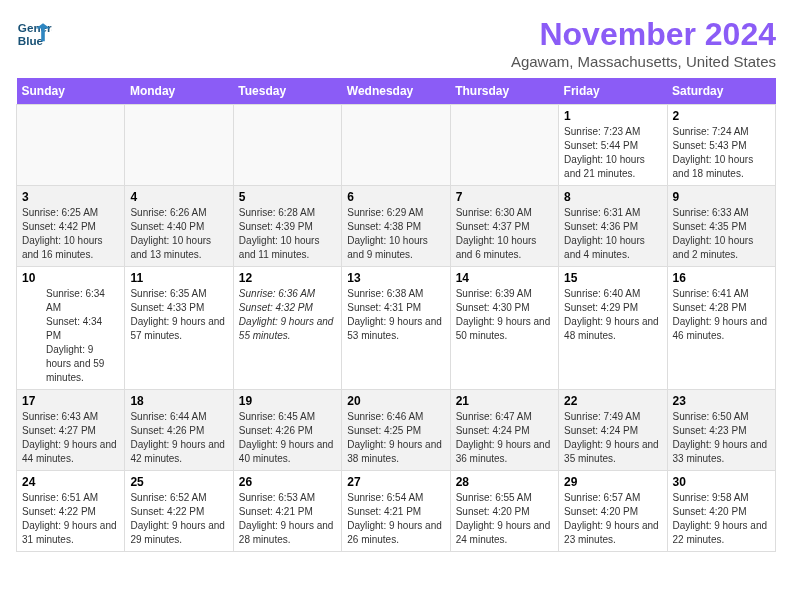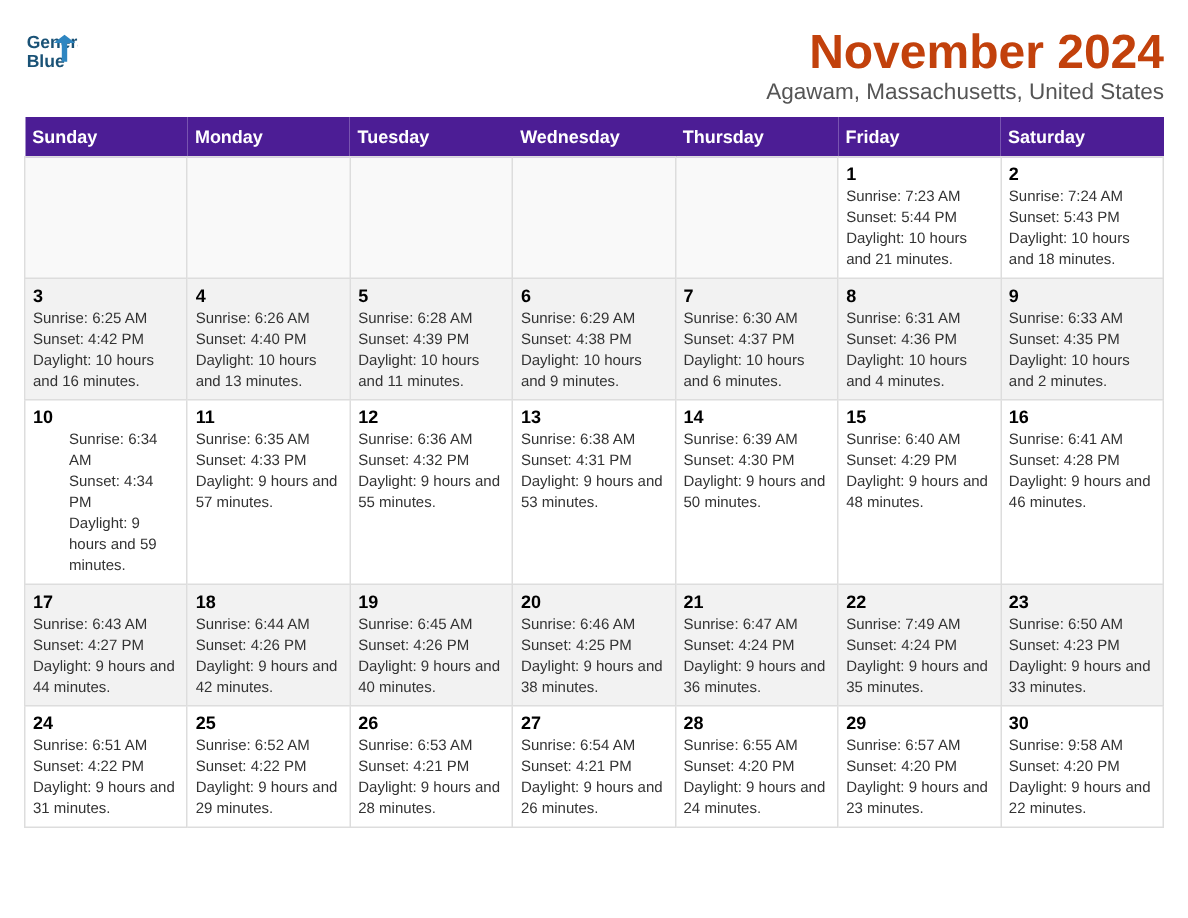--- a/index.html
+++ b/index.html
@@ -24,33 +24,33 @@
     .logo-icon {
       width: 36px;
       height: 36px;
     }
     .title-section {
       text-align: right;
     }
     .calendar-title {
       font-size: 32px;
       font-weight: bold;
-      color: #c2410c;
+      color: #8b5cf6;
     }
     .calendar-subtitle {
       font-size: 15px;
       color: #555;
     }
     table {
       width: 100%;
       border-collapse: collapse;
       font-size: 11px;
     }
     th {
-      background-color: #4c1d95;
+      background-color: #8b5cf6;
       color: #fff;
       text-align: left;
       padding: 6px 5px;
       font-size: 12px;
       font-weight: bold;
     }
     td {
       border: 1px solid #ddd;
       vertical-align: top;
       padding: 4px 5px;
@@ -177,21 +177,21 @@
 Daylight: 9 hours and 59 minutes.</div>
         </td>
         <td class="">
           <span class="day-num">11</span>
           <div class="day-info" style="white-space: pre-line;">Sunrise: 6:35 AM
 Sunset: 4:33 PM
 Daylight: 9 hours and 57 minutes.</div>
         </td>
         <td class="">
           <span class="day-num">12</span>
-          <div class="day-info" style="white-space: pre-line;">Sunrise: 6:36 AM
+          <div class="day-info" style="white-space: pre-line; font-style: italic;">Sunrise: 6:36 AM
 Sunset: 4:32 PM
 Daylight: 9 hours and 55 minutes.</div>
         </td>
         <td class="">
           <span class="day-num">13</span>
           <div class="day-info" style="white-space: pre-line;">Sunrise: 6:38 AM
 Sunset: 4:31 PM
 Daylight: 9 hours and 53 minutes.</div>
         </td>
         <td class="">

